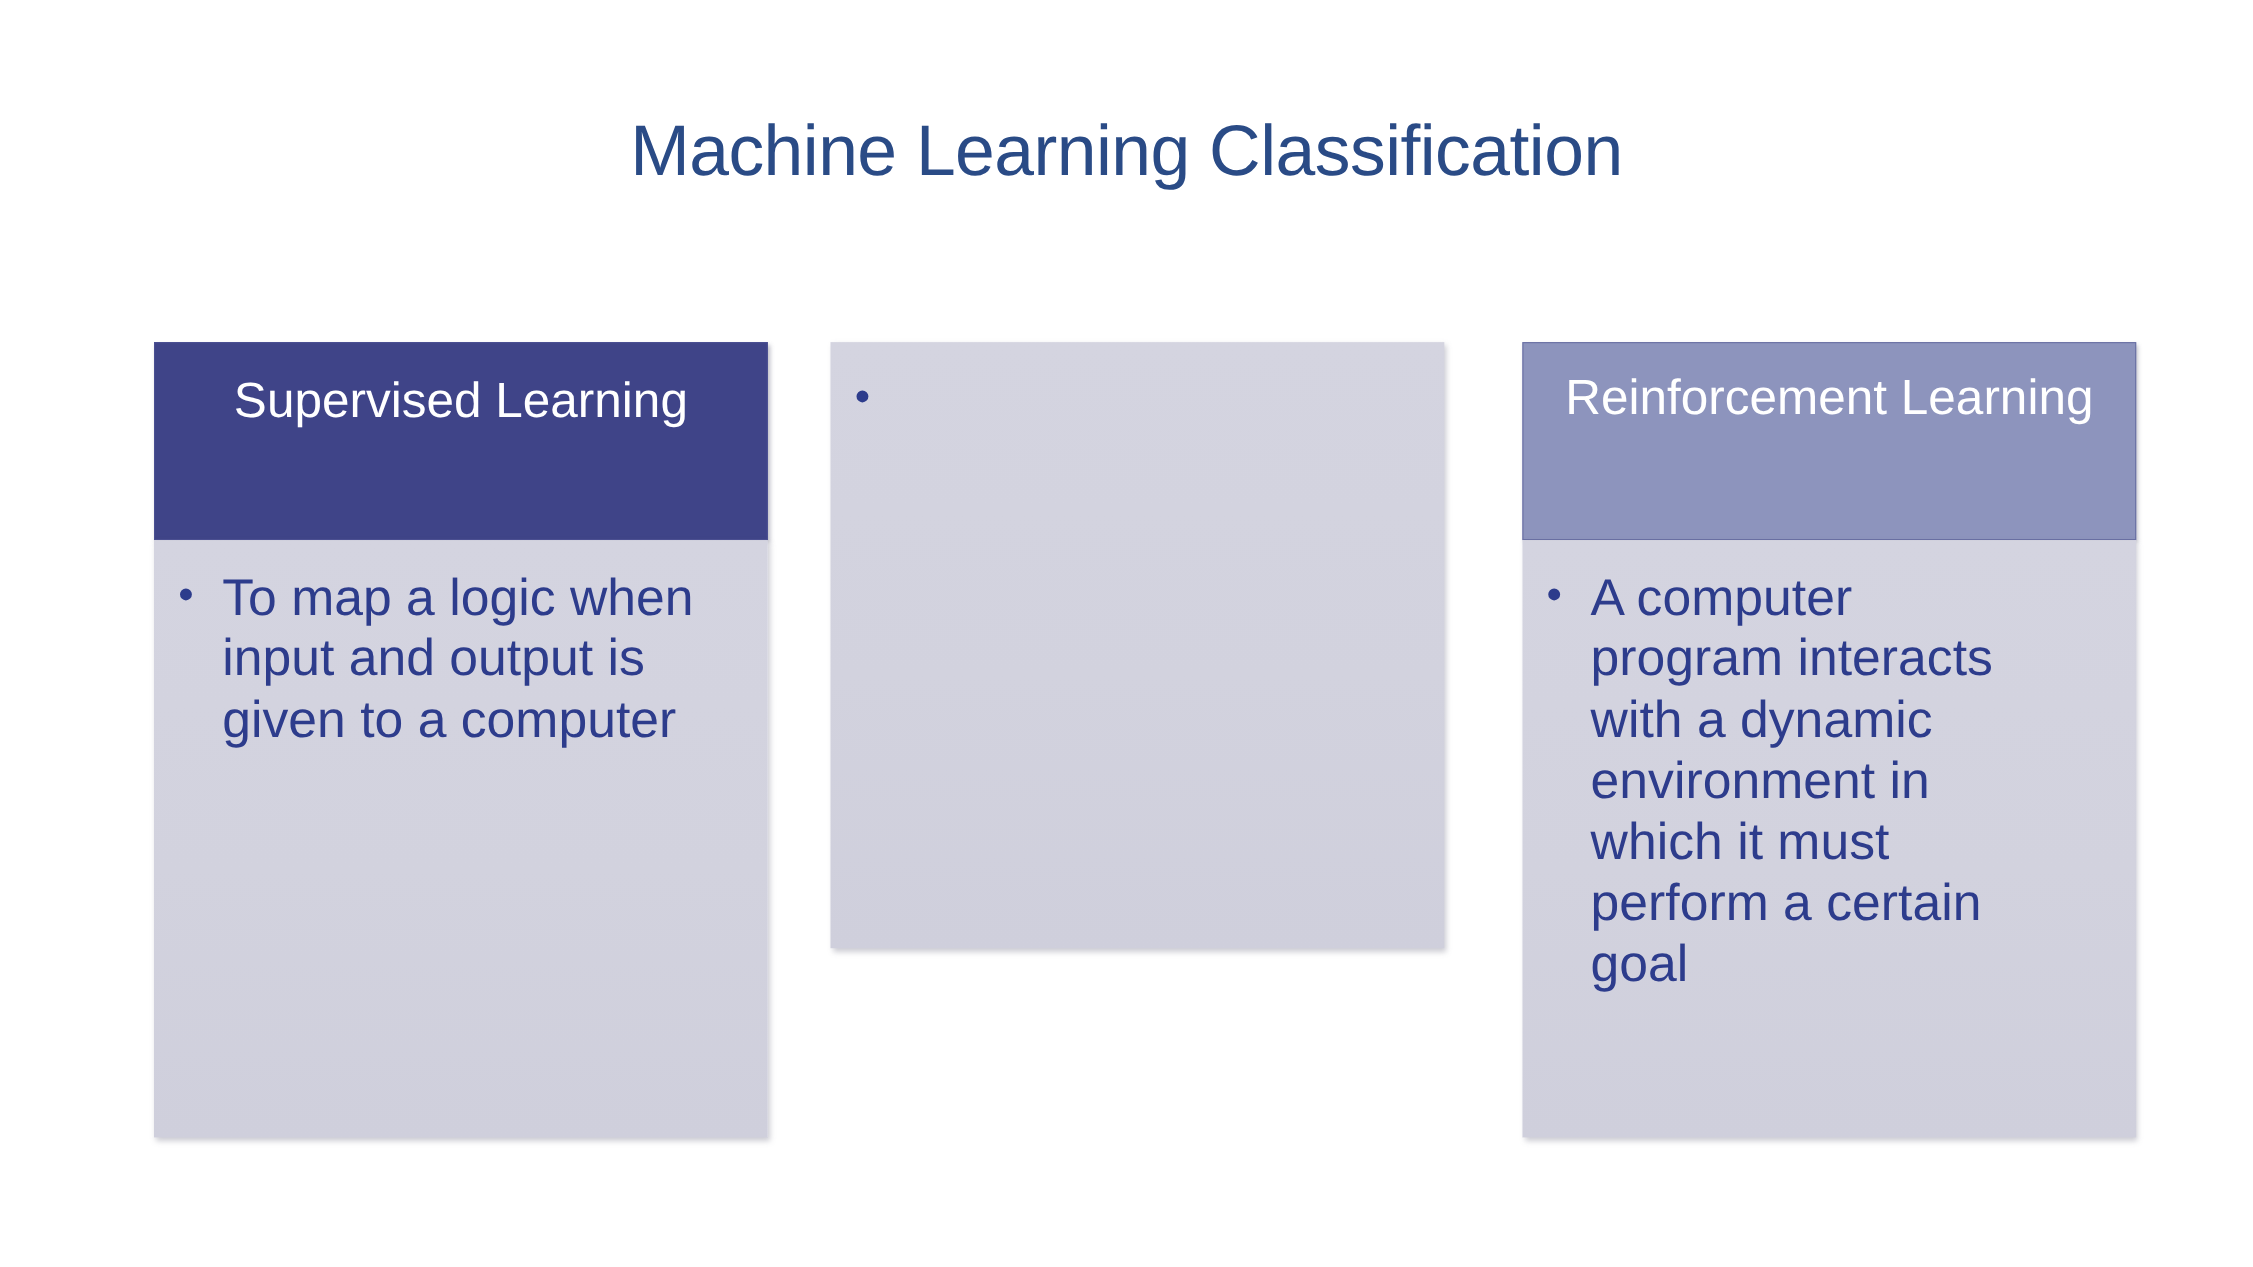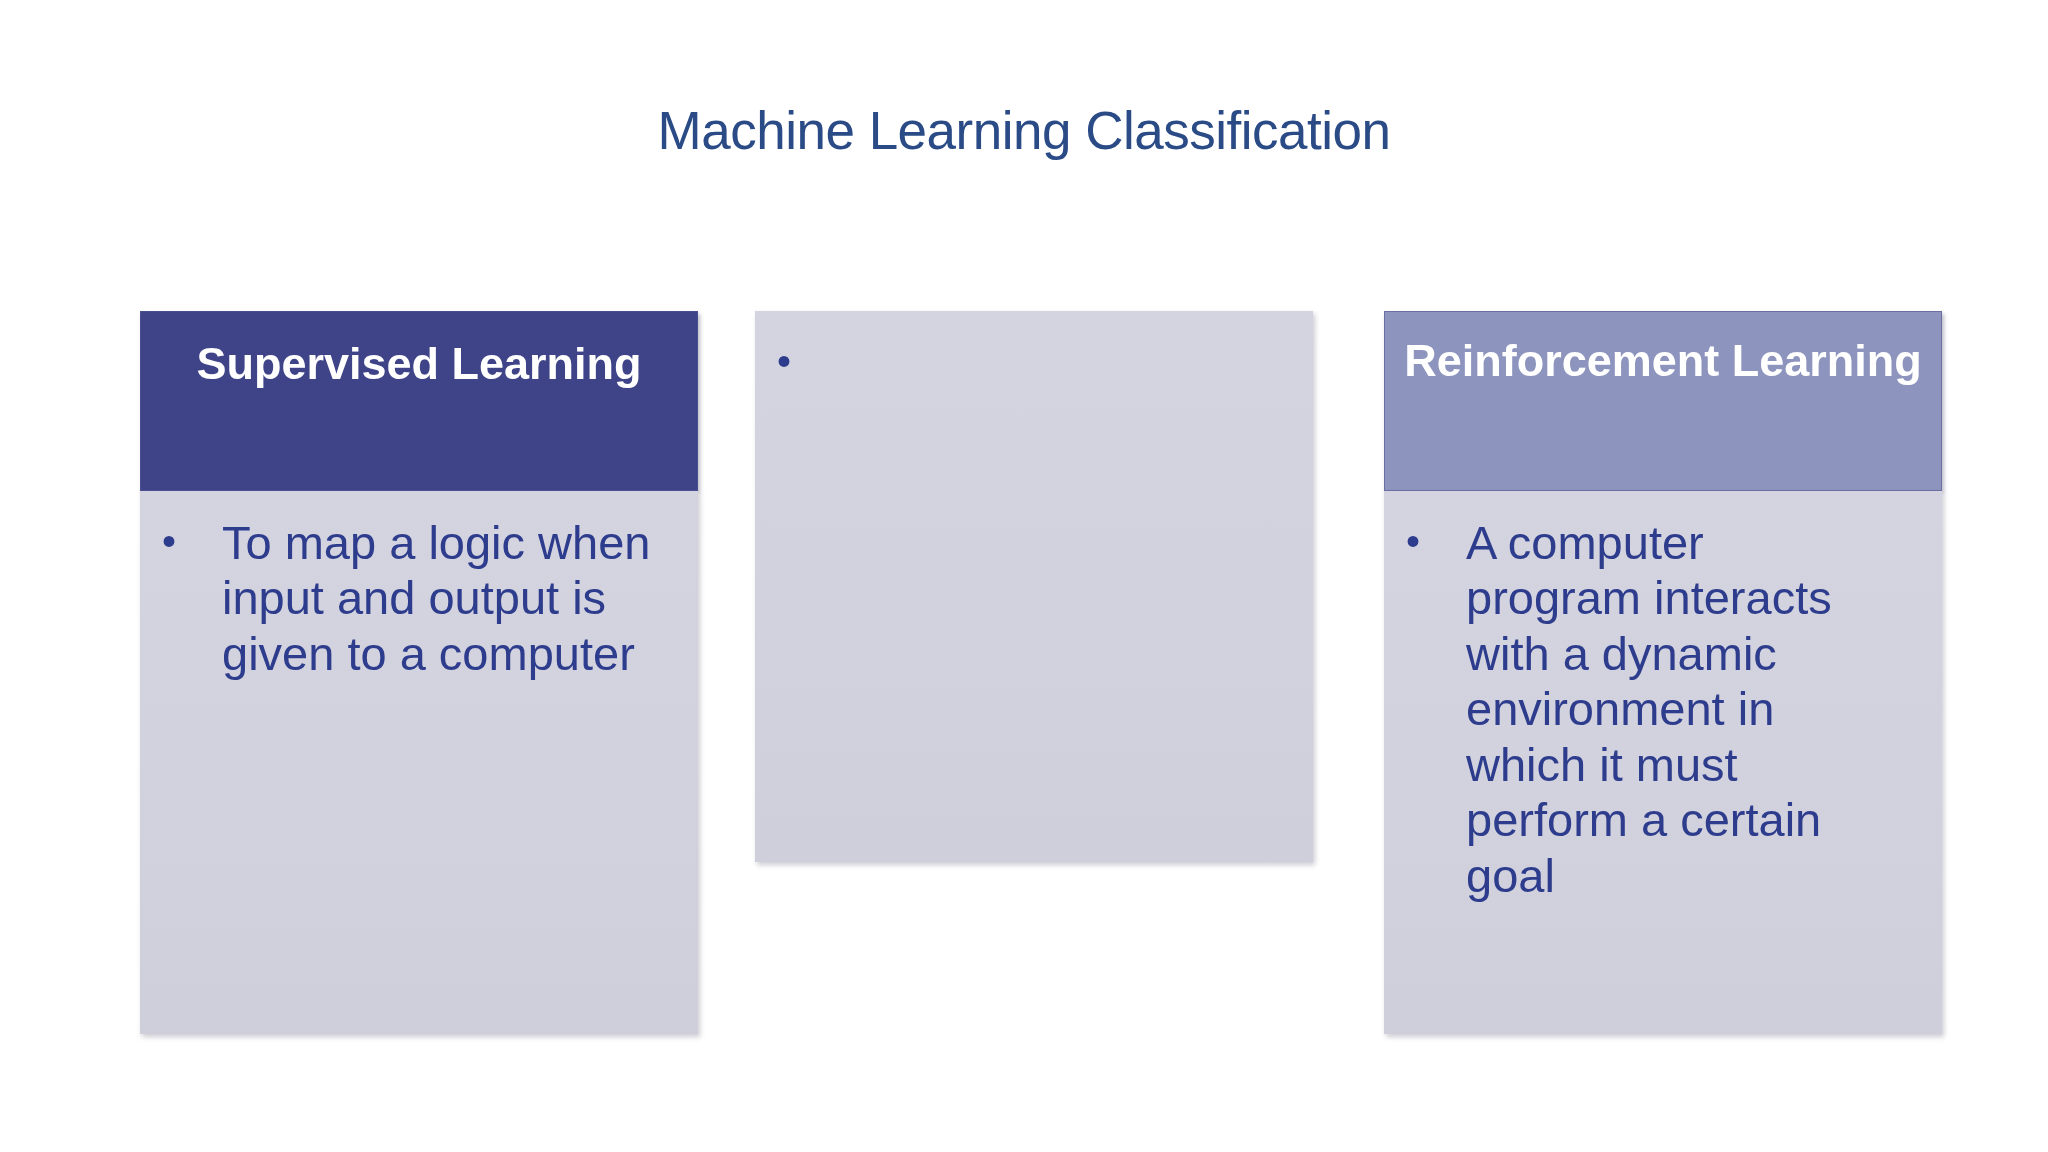--- a/index.html
+++ b/index.html
@@ -21,21 +21,21 @@
     background: #ffffff;
   }
 
   
   .slide-title {
     position: absolute;
     left: 0;
     top: 104px;
     width: 2048px;
     text-align: center;
-    font-size: 53px;
+    font-size: 65px;
     font-weight: 400;
     line-height: 1.0;
     color: #2a4b86;
     letter-spacing: -0.5px;
     white-space: nowrap;
   }
 
   
   .cards {
     position: absolute;
@@ -57,21 +57,21 @@
   .card-header {
     position: relative;
     box-sizing: border-box;
     height: 180px;
     display: flex;
     align-items: center;
     justify-content: center;
     text-align: center;
     color: #ffffff;
     font-size: 45px;
-    font-weight: 700;
+    font-weight: 400;
     padding: 0 16px;
     box-shadow: 2px 3px 4px rgba(90, 90, 115, 0.42);
   }
 
   .card-1 .card-header {
     background: #3f4488;
     border: 1px solid #4a4f92;
     line-height: 1.42;
     align-items: flex-start;
     padding-top: 20px;
@@ -119,21 +119,20 @@
   .bullet-dot {
     flex: 0 0 auto;
     width: 40px;
     font-size: 40px;
     line-height: 1.30;
     color: #2d3c8c;
     text-align: left;
   }
   .bullet-text {
     flex: 1 1 auto;
-    margin-left: 20px;
   }
   .card-1 .bullet-text { max-width: 430px; }
   .card-2 .bullet-text { max-width: 330px; }
   .card-3 .bullet-text { max-width: 400px; }
 </style>
 </head>
 <body>
 
 <div class="slide">
 

